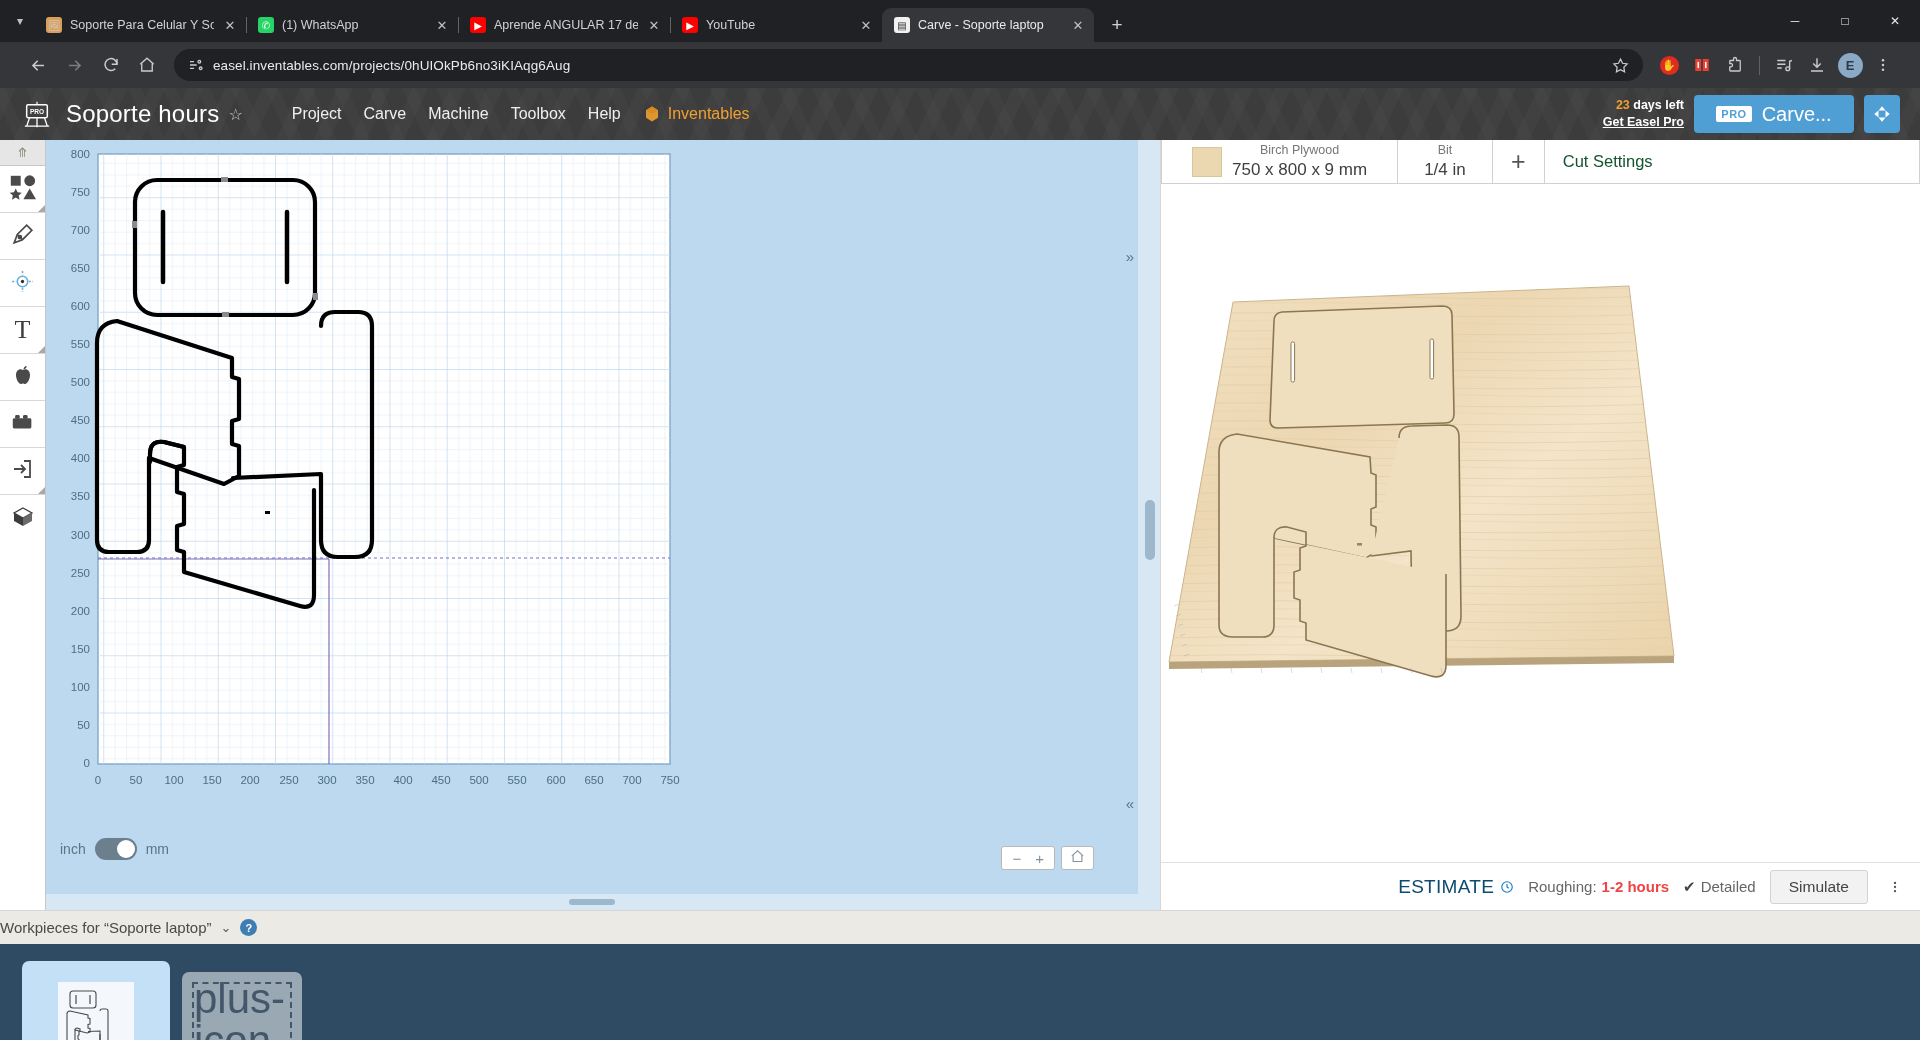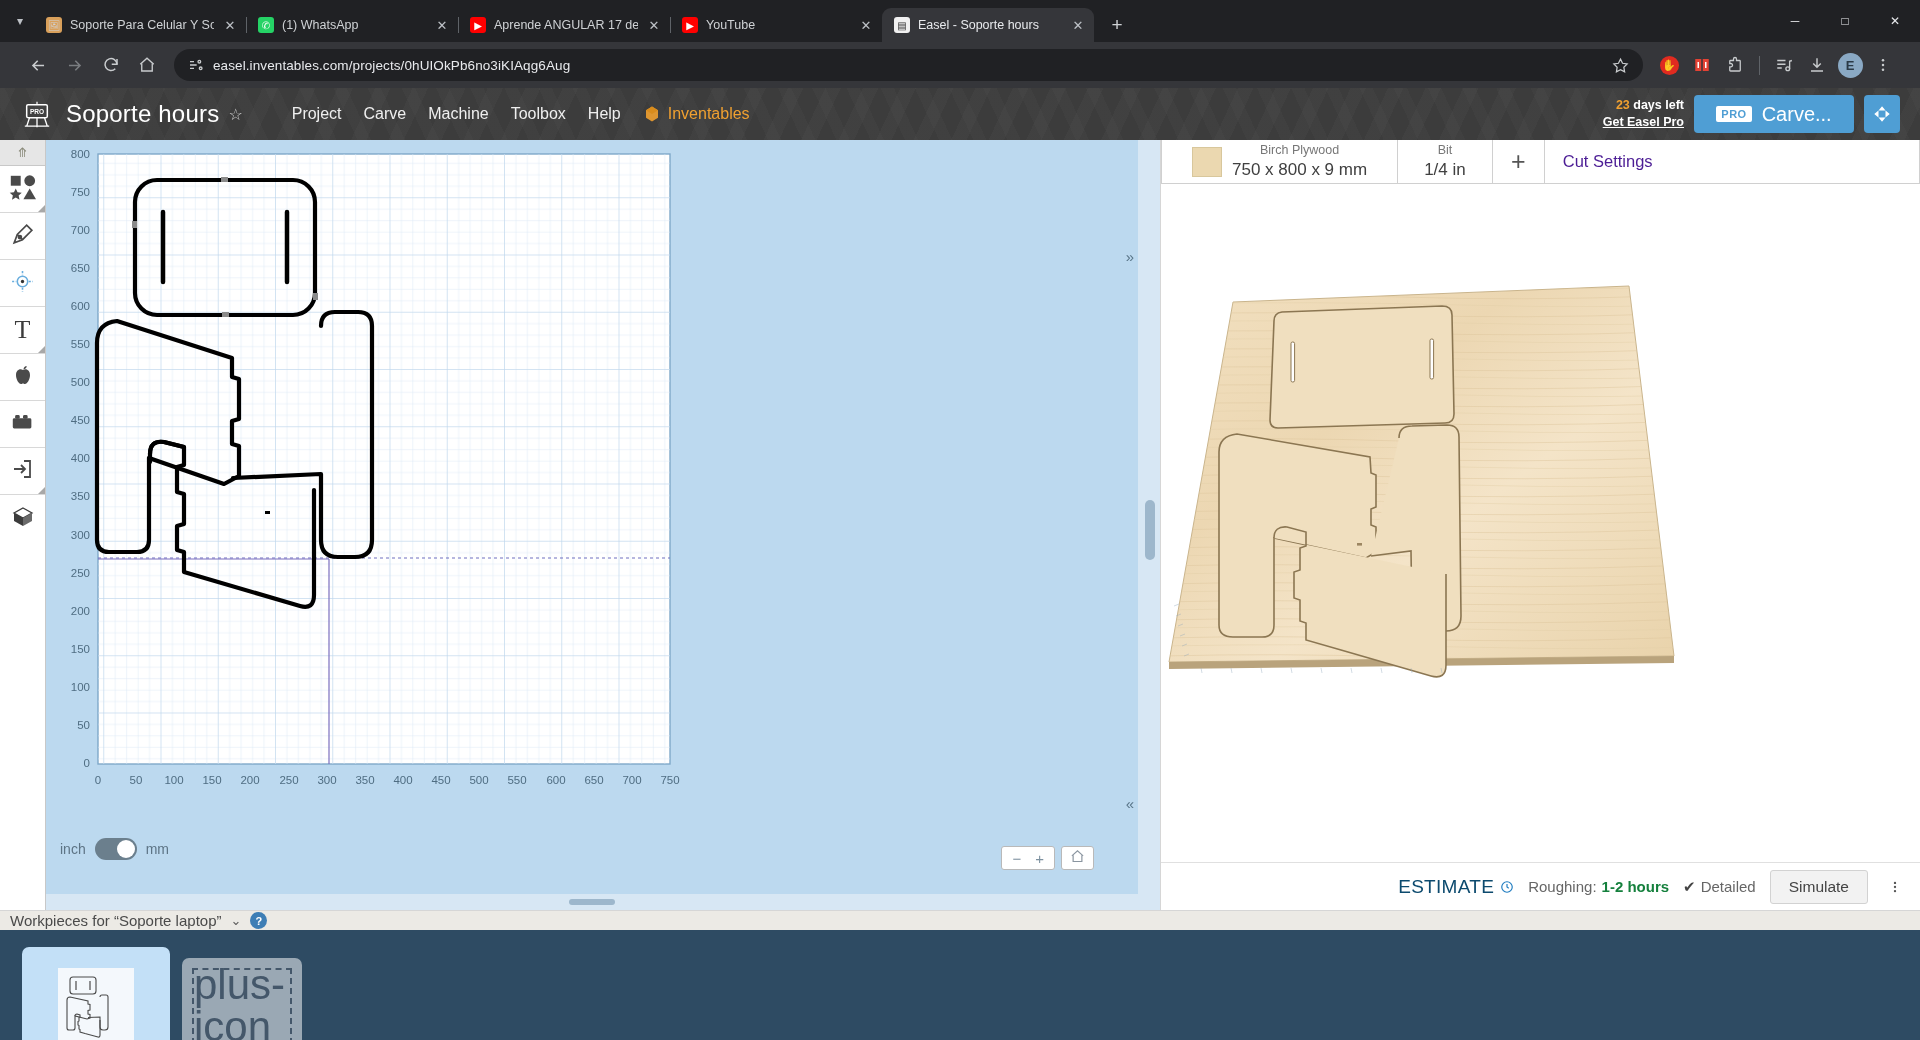--- a/index.html
+++ b/index.html
@@ -112,32 +112,32 @@
 
   
   .rightpanel{ width:760px; background:#fff; border-left:1px solid #d6d6d6; position:relative; display:flex; flex-direction:column;}
   .material-bar{ height:44px; display:flex; align-items:stretch; border:1px solid #d0d0d0; border-top:none; margin:0 0 0 0;}
   .mat-cell{ display:flex;align-items:center; gap:10px; padding:0 30px; border-right:1px solid #d0d0d0;}
   .mat-swatch{ width:30px;height:30px;background:#ebd8b0;border:1px solid #d8c79c;}
   .mat-lines{ text-align:center; line-height:1.25;}
   .mat-lines .small{ font-size:12.5px; color:#777; }
   .mat-lines .big{ font-size:17px; color:#404040; }
   .plus-cell{ width:52px; display:flex;align-items:center;justify-content:center; font-size:25px;color:#555;border-right:1px solid #d0d0d0;}
-  .cutsettings-cell{ display:flex;align-items:center;padding:0 18px;font-size:16.5px;color:#4c1d95;}
+  .cutsettings-cell{ display:flex;align-items:center;padding:0 18px;font-size:16.5px;color:#14532d;}
 
   .preview3d{ flex:1; position:relative; overflow:hidden; background:#fff;}
   .estimate-bar{ height:48px; border-top:1px solid #e0e0e0; display:flex; align-items:center;
     justify-content:flex-end; gap:14px; padding-right:12px; font-size:15px; color:#666;}
   .estimate-label{ color:#0c4a6e; font-weight:normal; letter-spacing:.3px; font-size:19px;}
   .sim-btn{ height:34px; padding:0 18px; background:#f2f2f2; border:1px solid #d2d2d2; border-radius:3px;
     display:flex;align-items:center; font-size:15.5px; color:#444;}
   .kebab{ width:26px;height:34px;display:flex;align-items:center;justify-content:center;color:#555;font-size:18px;}
 
   
-  .workpieces-hdr{ height:20px; background:#eceae5; display:flex; align-items:center; gap:9px; padding-left:10px;
+  .workpieces-hdr{ height:34px; background:#eceae5; display:flex; align-items:center; gap:9px; 
     font-size:15px; color:#4a4a4a; border-top:1px solid #d6d6d6;text-align:right;}
   .wp-help{ width:17px;height:17px;border-radius:50%;background:#3e7eb5;color:#fff;font-size:11px;
     display:flex;align-items:center;justify-content:center;font-weight:bold;}
   .workpieces-strip{ height:152px; background:#2e4b63; display:flex; align-items:center; gap:12px; padding-left:22px;}
   .wp-card{ width:148px;height:118px;border-radius:7px;background:#c3e0f7;display:flex;align-items:center;justify-content:center;}
   .wp-thumb{ width:76px;height:76px;background:#f4f8fc;}
   .wp-add{ width:120px;height:96px;border-radius:7px;background:#9aa8b4;display:flex;align-items:center;justify-content:center;}
   .wp-add-inner{ width:100px;height:76px;border:2px dashed #44576a;display:flex;align-items:center;justify-content:center;}
   .plus-shape{ color:#44576a; font-size:42px; line-height:1; font-weight:300;}
 
@@ -168,21 +168,21 @@
     <span class="sep"></span>
   </div>
   <div class="tab">
     <span class="favicon" style="background:#ff0000;color:#fff;">▶</span>
     <span class="tab-title">YouTube</span>
     <span class="tab-close">✕</span>
     <span class="sep"></span>
   </div>
   <div class="tab active nosep">
     <span class="favicon" style="background:#f1f1f1;color:#333;">▤</span>
-    <span class="tab-title">Easel - Soporte hours</span>
+    <span class="tab-title">Carve - Soporte laptop</span>
     <span class="tab-close">✕</span>
   </div>
 
   <div class="newtab">+</div>
 
   <div class="wincontrols">
     <div>─</div>
     <div>□</div>
     <div>✕</div>
   </div>
@@ -595,21 +595,21 @@
 
       <div class="estimate-bar">
         <span class="estimate-label">ESTIMATE</span>
         <span style="margin-left:-8px;display:flex;color:#1f7cc0;">
           <svg width="14" height="14" viewBox="0 0 24 24" fill="none" stroke="currentColor" stroke-width="2">
             <circle cx="12" cy="12" r="9"></circle>
               <path d="M12 7v5l3 2"></path>
             </svg>
         </span>
         <span>Roughing:</span>
-        <span style="color:#15803d;font-weight:bold;margin-left:-9px;">1-2 hours</span>
+        <span style="color:#ef4444;font-weight:bold;margin-left:-9px;">1-2 hours</span>
         <span style="color:#444;">✔</span>
         <span style="margin-left:-9px;">Detailed</span>
         <span class="sim-btn">Simulate</span>
         <span class="kebab">
           <svg width="14" height="14" viewBox="0 0 24 24" fill="currentColor">
               <circle cx="12" cy="5" r="2"></circle>
               <circle cx="12" cy="12" r="2"></circle>
               <circle cx="12" cy="19" r="2"></circle>
             </svg>
         </span>

